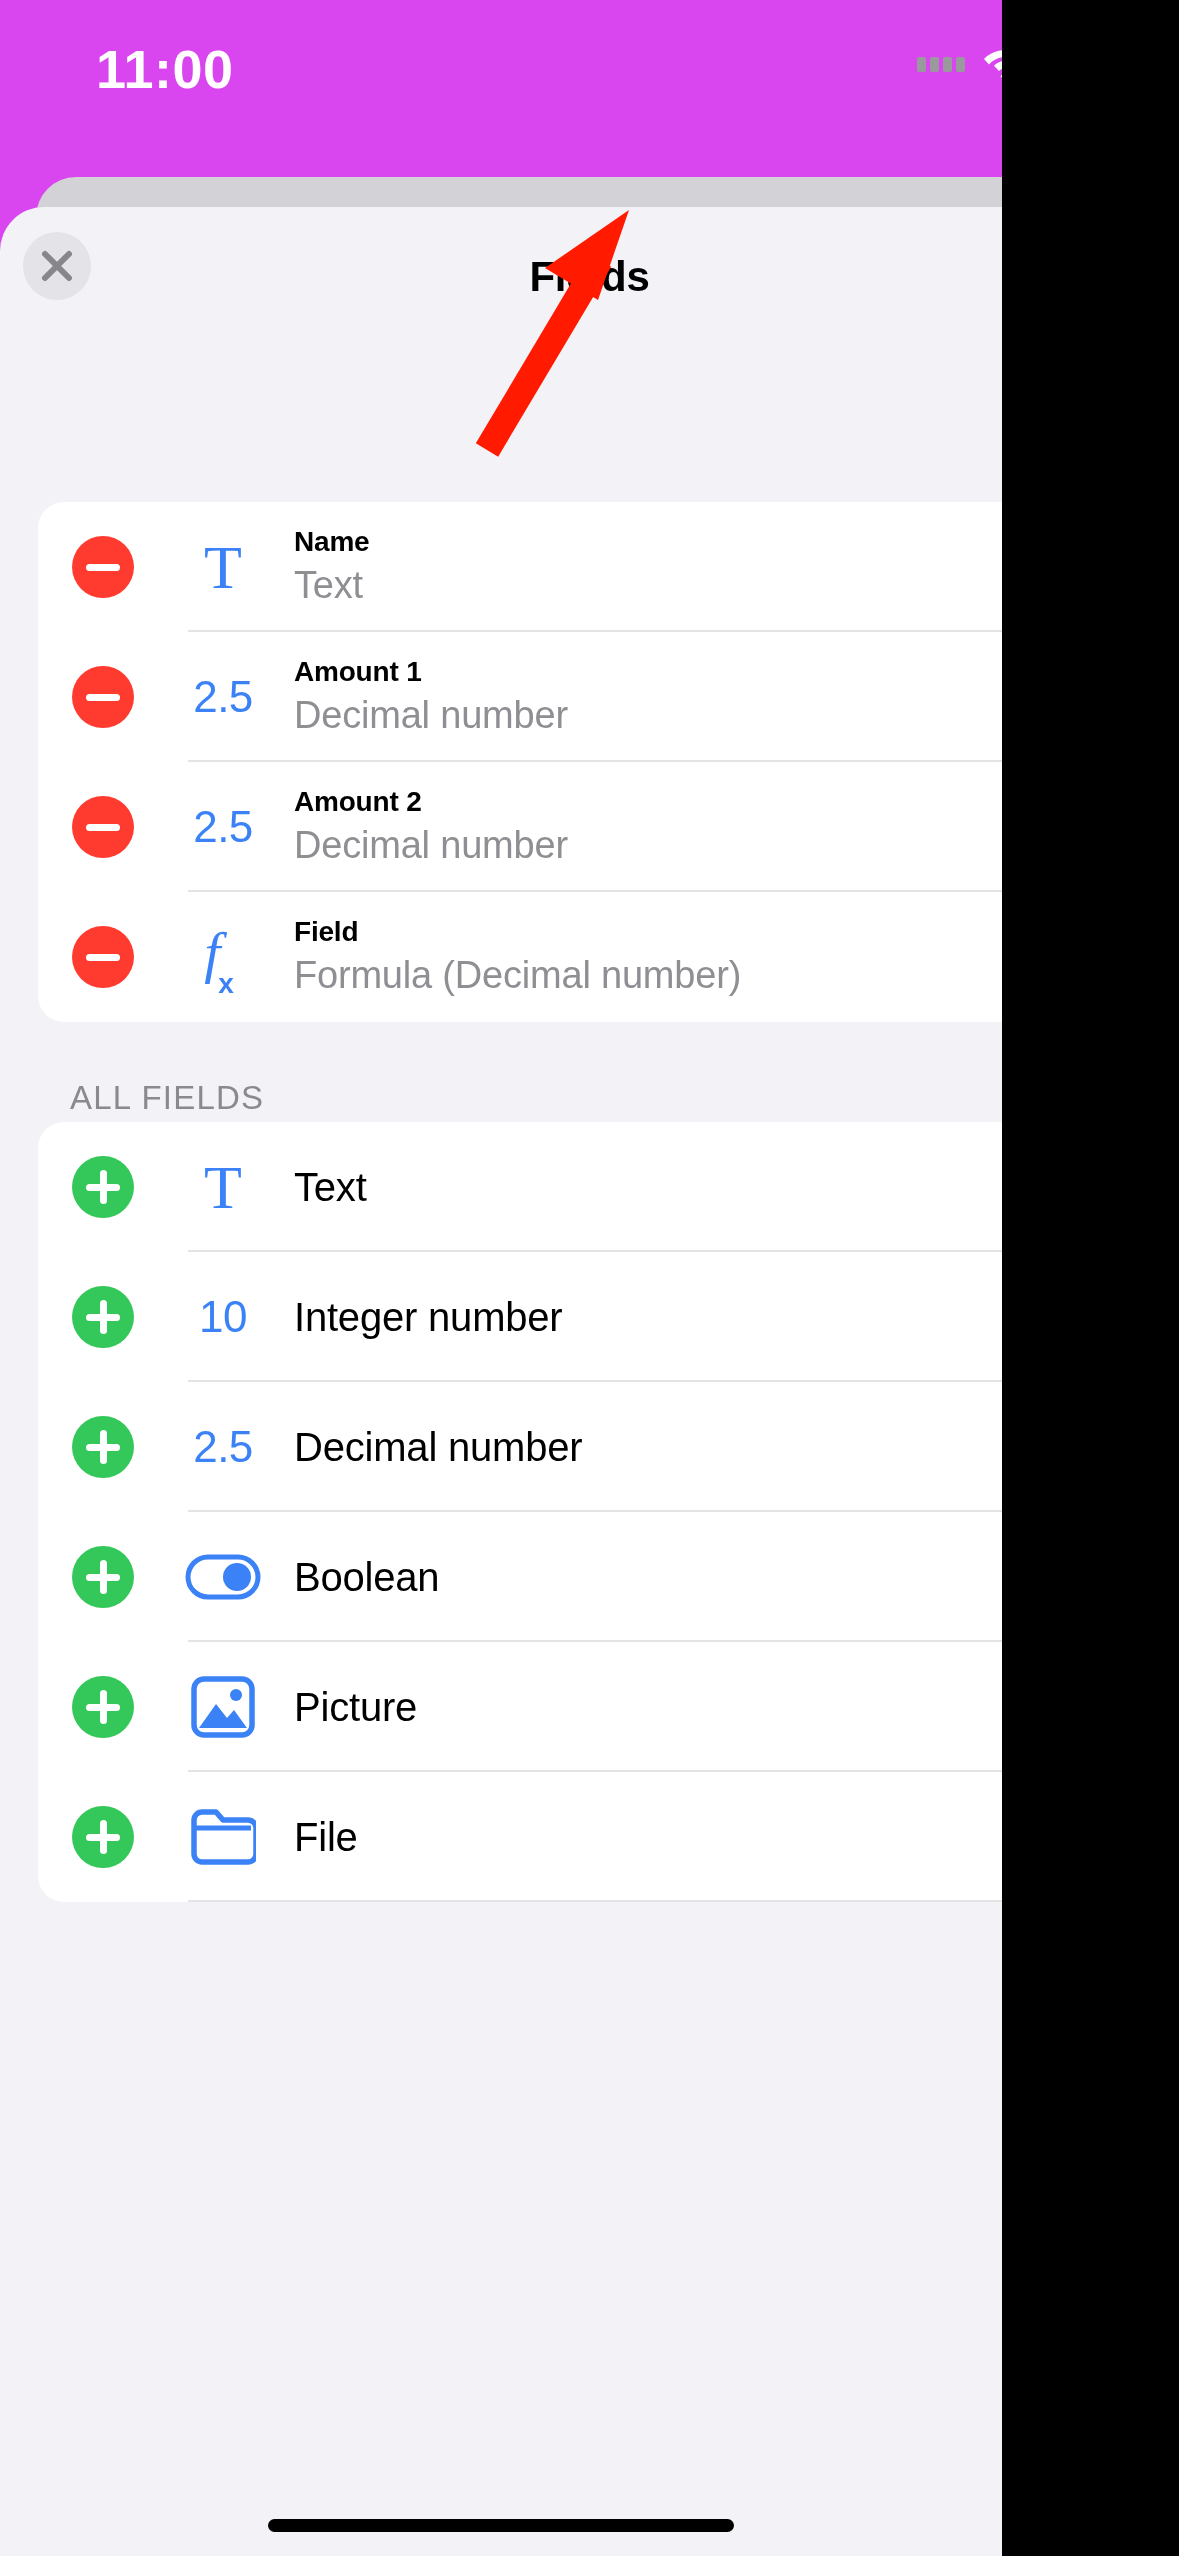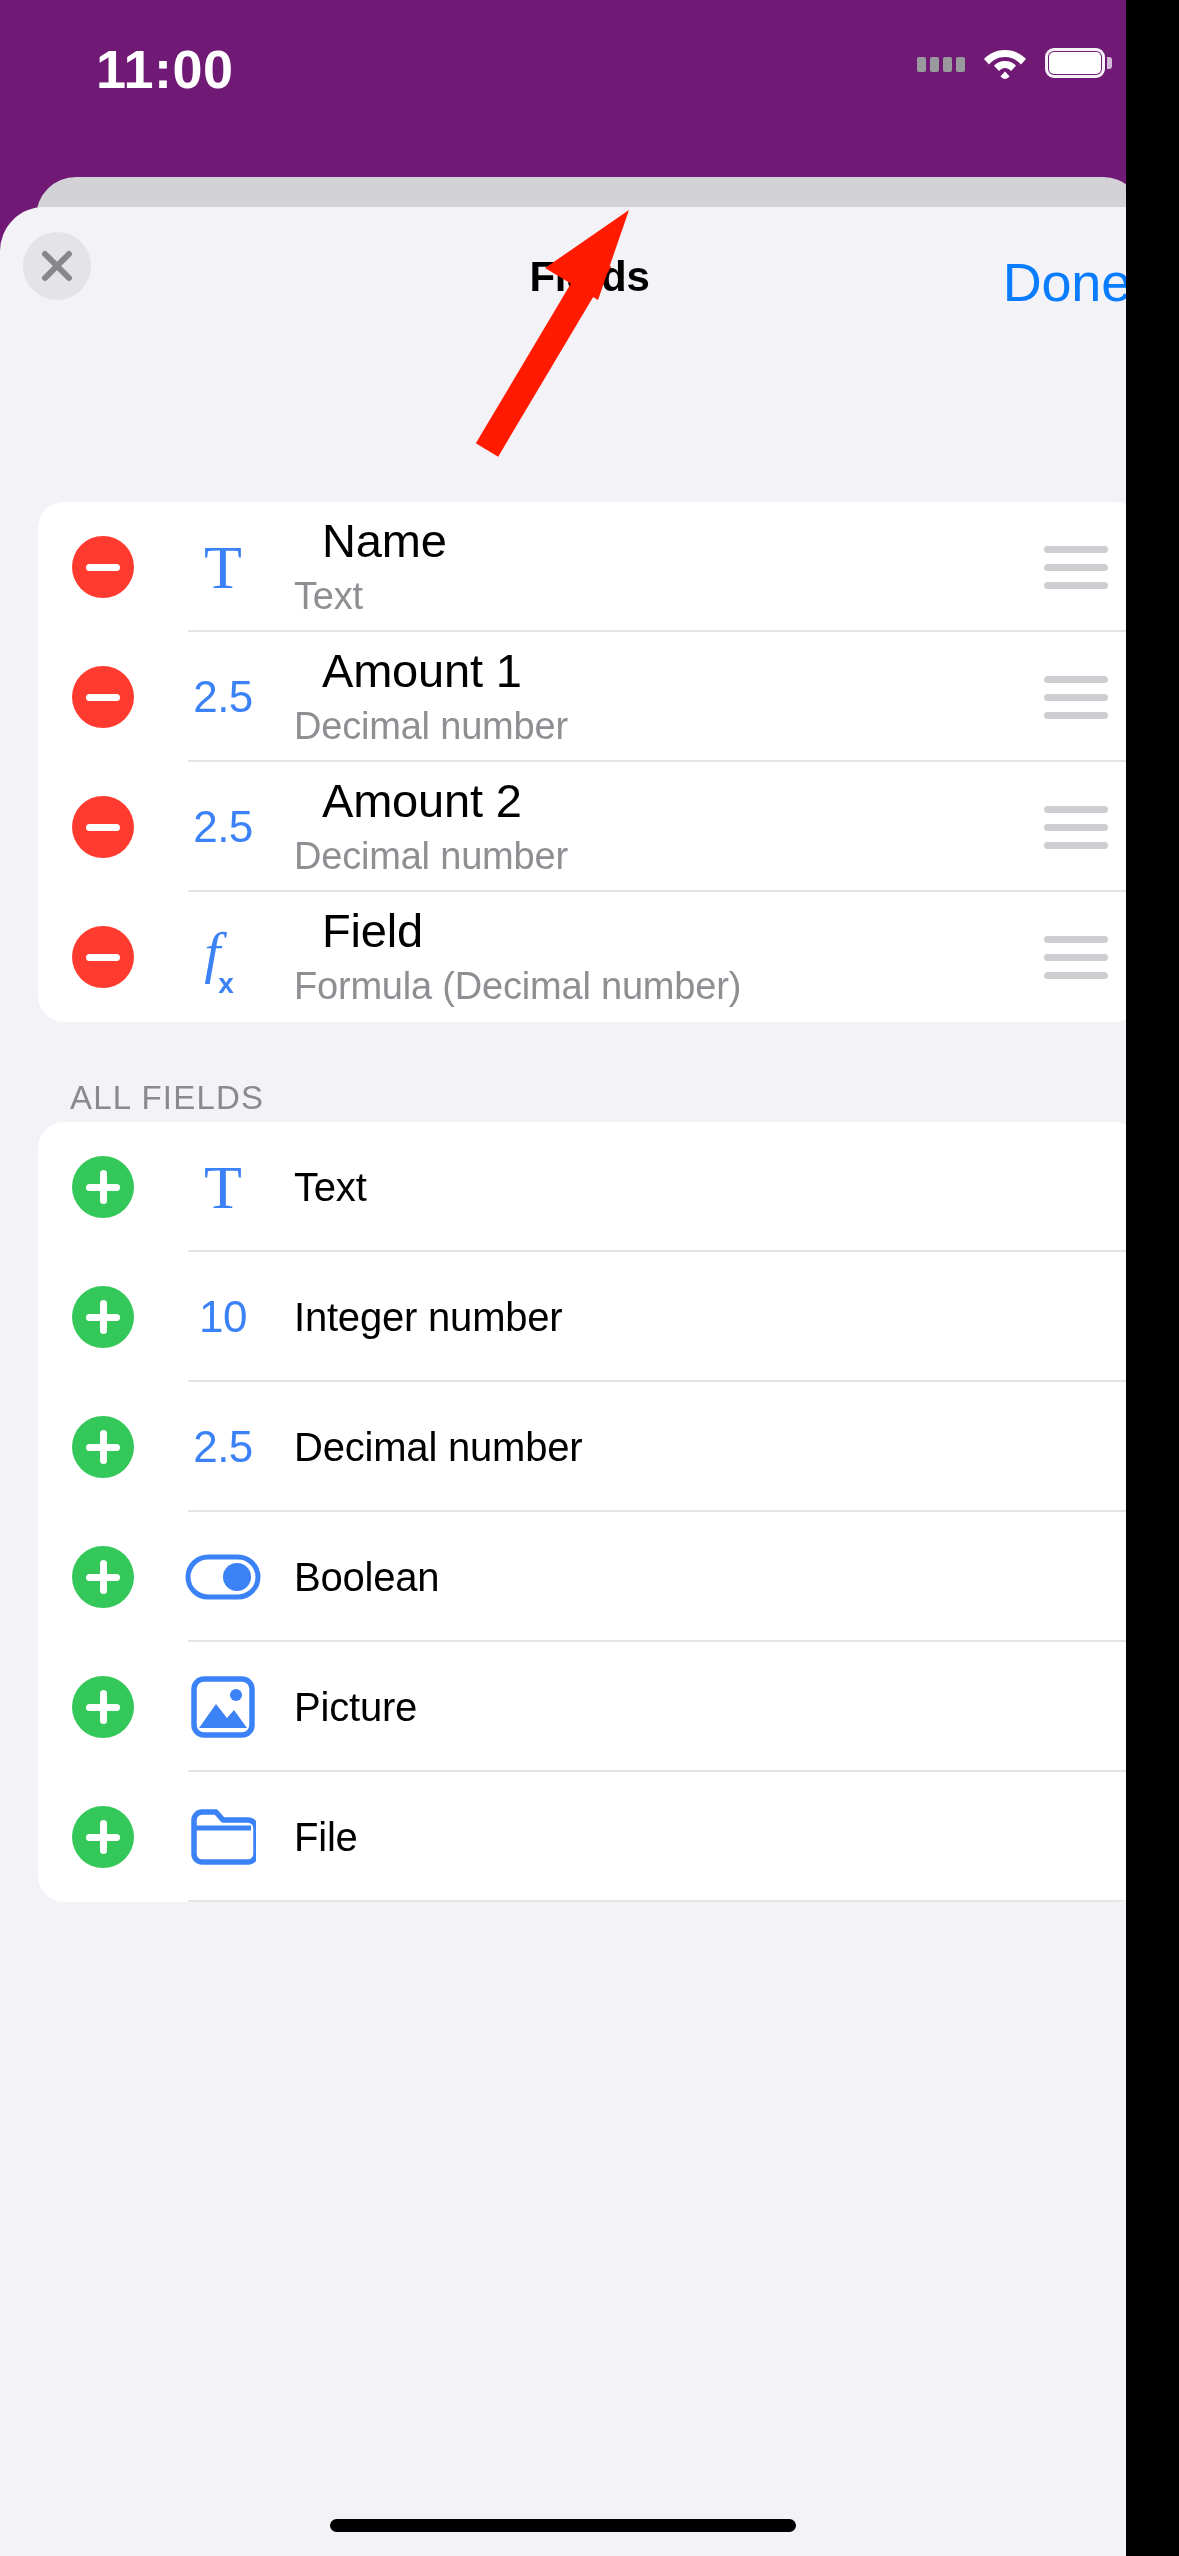--- a/index.html
+++ b/index.html
@@ -2,21 +2,21 @@
 <html><head>
 <meta charset="utf-8">
 <style>
   * { margin:0; padding:0; box-sizing:border-box; }
   html, body {
     width:1179px; height:2556px;
     background:#000;
     font-family:"Liberation Sans", sans-serif;
     overflow:hidden;
   }
-  #screen { position:relative; width:1126px; height:2556px; background:#701a75; overflow:hidden; }
+  #screen { position:relative; width:1002px; height:2556px; background:#d946ef; overflow:hidden; }
 
   
   .statusbar {
     position:absolute; top:0; left:0; width:1179px; height:150px;
     color:#fff; z-index:50;
   }
   .sb-time {
     position:absolute; left:96px; top:38px;
     font-size:54px; font-weight:700; letter-spacing:0.5px;
   }
@@ -98,23 +98,22 @@
   .row .drag {
     flex:0 0 130px; display:flex; align-items:center; justify-content:center;
   }
 
   .rowsep {
     position:absolute; left:150px; right:0; bottom:0; height:2px;
     background:#e4e4e7;
   }
 
   .title-main {
-    font-size:47px; font-weight:400; color:#000; line-height:1.12;
+    font-size:28px; font-weight:700; color:#000; line-height:1.12;
     letter-spacing:-0.2px;
-    margin-left:28px;
   }
   .title-sub {
     font-size:38px; font-weight:400; color:#8e8e93; line-height:1.18;
     margin-top:6px; letter-spacing:-0.2px;
   }
   .plain-label {
     font-size:40px; font-weight:400; color:#000; letter-spacing:-0.2px;
   }
 
   

